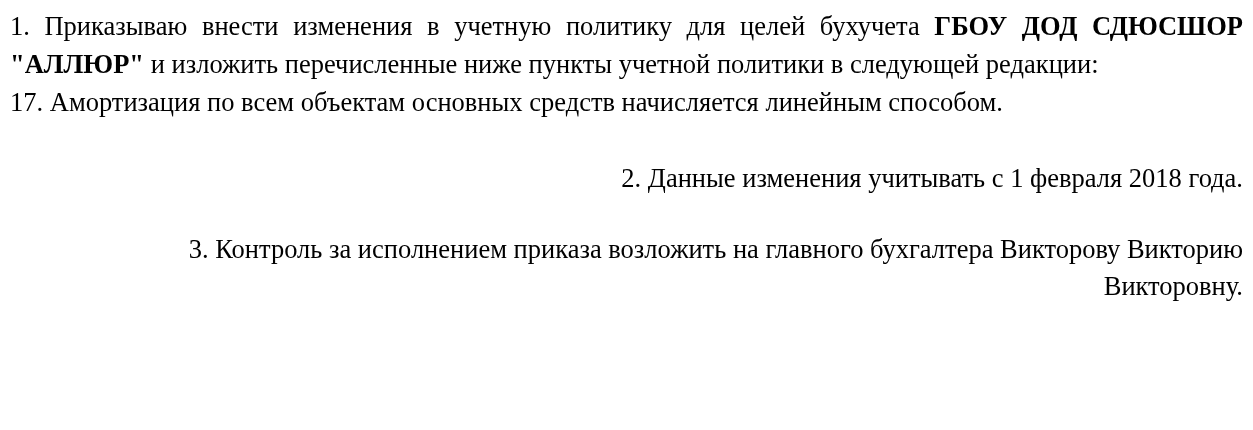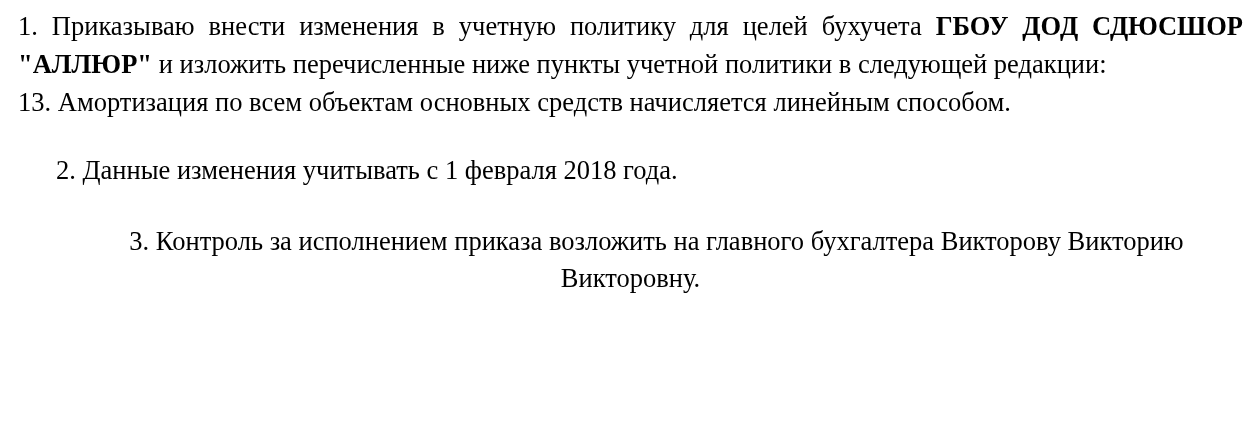--- a/index.html
+++ b/index.html
@@ -10,58 +10,59 @@
   body {
     width: 1253px;
     height: 430px;
     overflow: hidden;
     font-family: "Liberation Serif", serif;
     color: #000000;
   }
   .doc {
     box-sizing: border-box;
     width: 1253px;
-    padding: 8px 10px 0 18px;
+    padding: 8px 10px 0 10px;
   }
   .para {
     font-size: 26.5px;
     line-height: 1.43;
     margin: 0;
     text-align: justify;
     text-justify: inter-word;
   }
   .para.first {
     text-indent: 0;
   }
   .bold {
     font-weight: bold;
   }
   .p-indent {
     text-indent: 38px;
-    text-align: left;
+    text-align: right;
+    margin-top: 8px;
   }
   .p-indent-wide {
     text-indent: 52px;
-    text-align: center;
+    text-align: right;
   }
   .spacer-sm {
     height: 30px;
   }
   .spacer-md {
     height: 33px;
   }
 </style>
 </head>
 <body>
 
 <div class="doc">
 
   <p class="para first"><span>1.</span><span>  Приказываю  внести  изменения  в  учетную  политику  для  целей  бухучета  </span><span class="bold">ГБОУ ДОД СДЮСШОР "АЛЛЮР"</span><span> и  изложить  перечисленные  ниже  пункты  учетной  политики  в следующей редакции:</span></p>
 
-  <p class="para">13. Амортизация по всем объектам основных средств начисляется линейным способом.</p>
+  <p class="para">17. Амортизация по всем объектам основных средств начисляется линейным способом.</p>
 
 
 
   <div class="spacer-sm"></div>
 
   <p class="para p-indent">2. Данные изменения учитывать с 1 февраля 2018 года.</p>
 
   <div class="spacer-md"></div>
 
   <p class="para p-indent-wide">3. Контроль за исполнением приказа возложить на главного бухгалтера Викторову Викторию Викторовну.</p>

